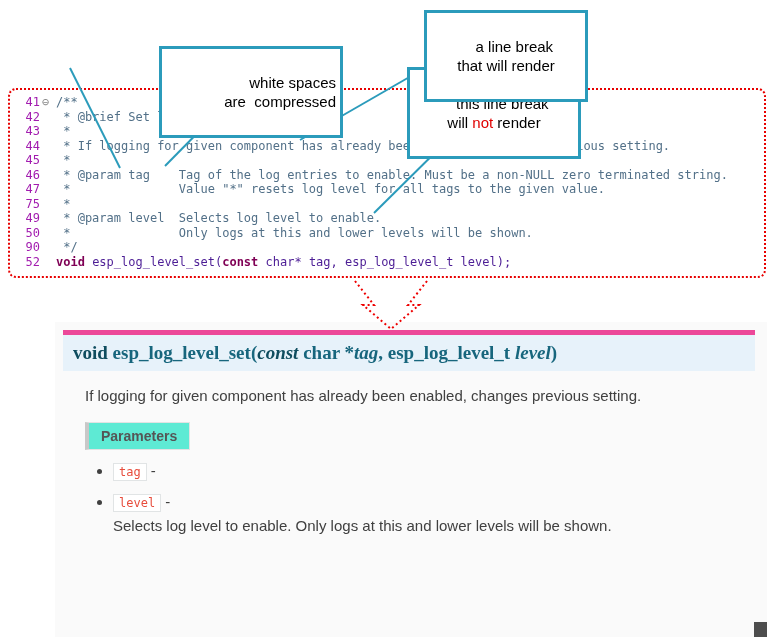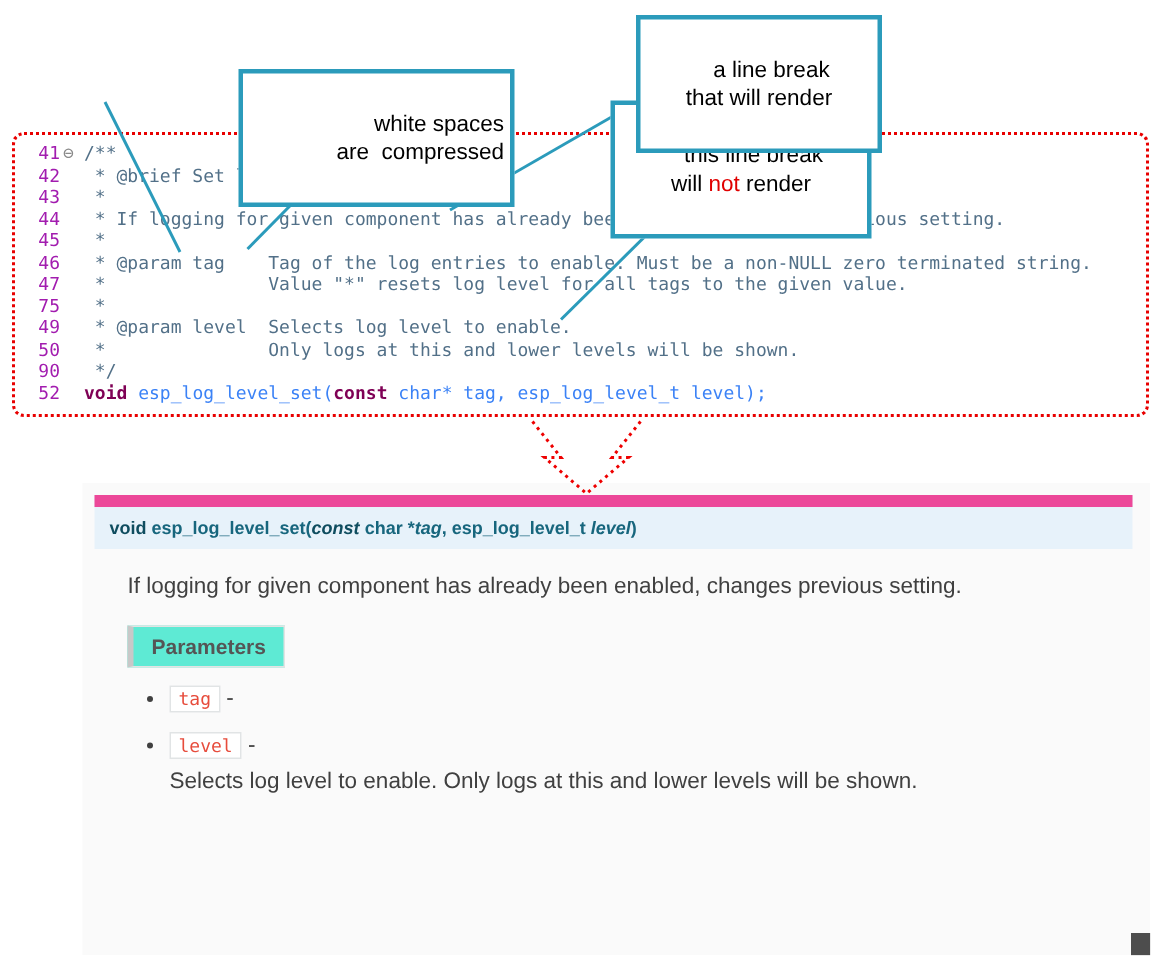--- a/index.html
+++ b/index.html
@@ -18,29 +18,29 @@
   .callout .red{color:#e00000;}
 
   
   .codebox{position:absolute;left:8px;top:88px;width:744px;z-index:2;background:#fff;
            border:2px dotted #e80000;border-radius:8px;
            font-family:"DejaVu Sans Mono",monospace;font-size:12px;line-height:14.5px;
            padding:5px 4px 7px 6px;}
   .cl{white-space:pre;}
   .ln{display:inline-block;width:24px;text-align:right;color:#a21caf;}
   .fold{display:inline-block;width:14px;color:#8a8a8a;text-align:left;padding-left:2px;}
-  .ct{color:#3b82f6;}
+  .ct{color:#4c1d95;}
   .cmt .ct{color:#527088;}
   .kw{color:#7f0055;font-weight:bold;}
 
   
   .docpanel{position:absolute;left:55px;top:322px;width:712px;height:315px;
             background:#fafafa;z-index:1;color:#404040;}
-  .sig{margin:8px 12px 0 8px;background:#e7f2fa;border-top:8px solid #ec4899;
-       padding:7px 10px;font-family:Liberation Sans, sans-serif;font-size:12px;
+  .sig{margin:8px 12px 0 8px;background:#e7f2fa;border-top:5px solid #ec4899;
+       padding:7px 10px;font-family:Liberation Serif, serif;font-size:19px;
        font-weight:bold;color:#17667d;}
   .sig .skw{color:#0f4d5f;}
   .sig .sname{color:#17667d;}
   .sig .sit{font-style:italic;}
   .docbody{margin:0 20px 0 30px;font-size:15px;}
   .docbody p{margin:16px 0 0 0;}
   .paramsbox{display:inline-block;margin-top:18px;background:#5eead4;
              border:1px solid #e3e3e3;border-left:4px solid #c8c8c8;
              padding:5px 12px;font-size:14px;font-weight:bold;color:#555;}
   ul.params{margin:12px 0 0 28px;padding:0;}

